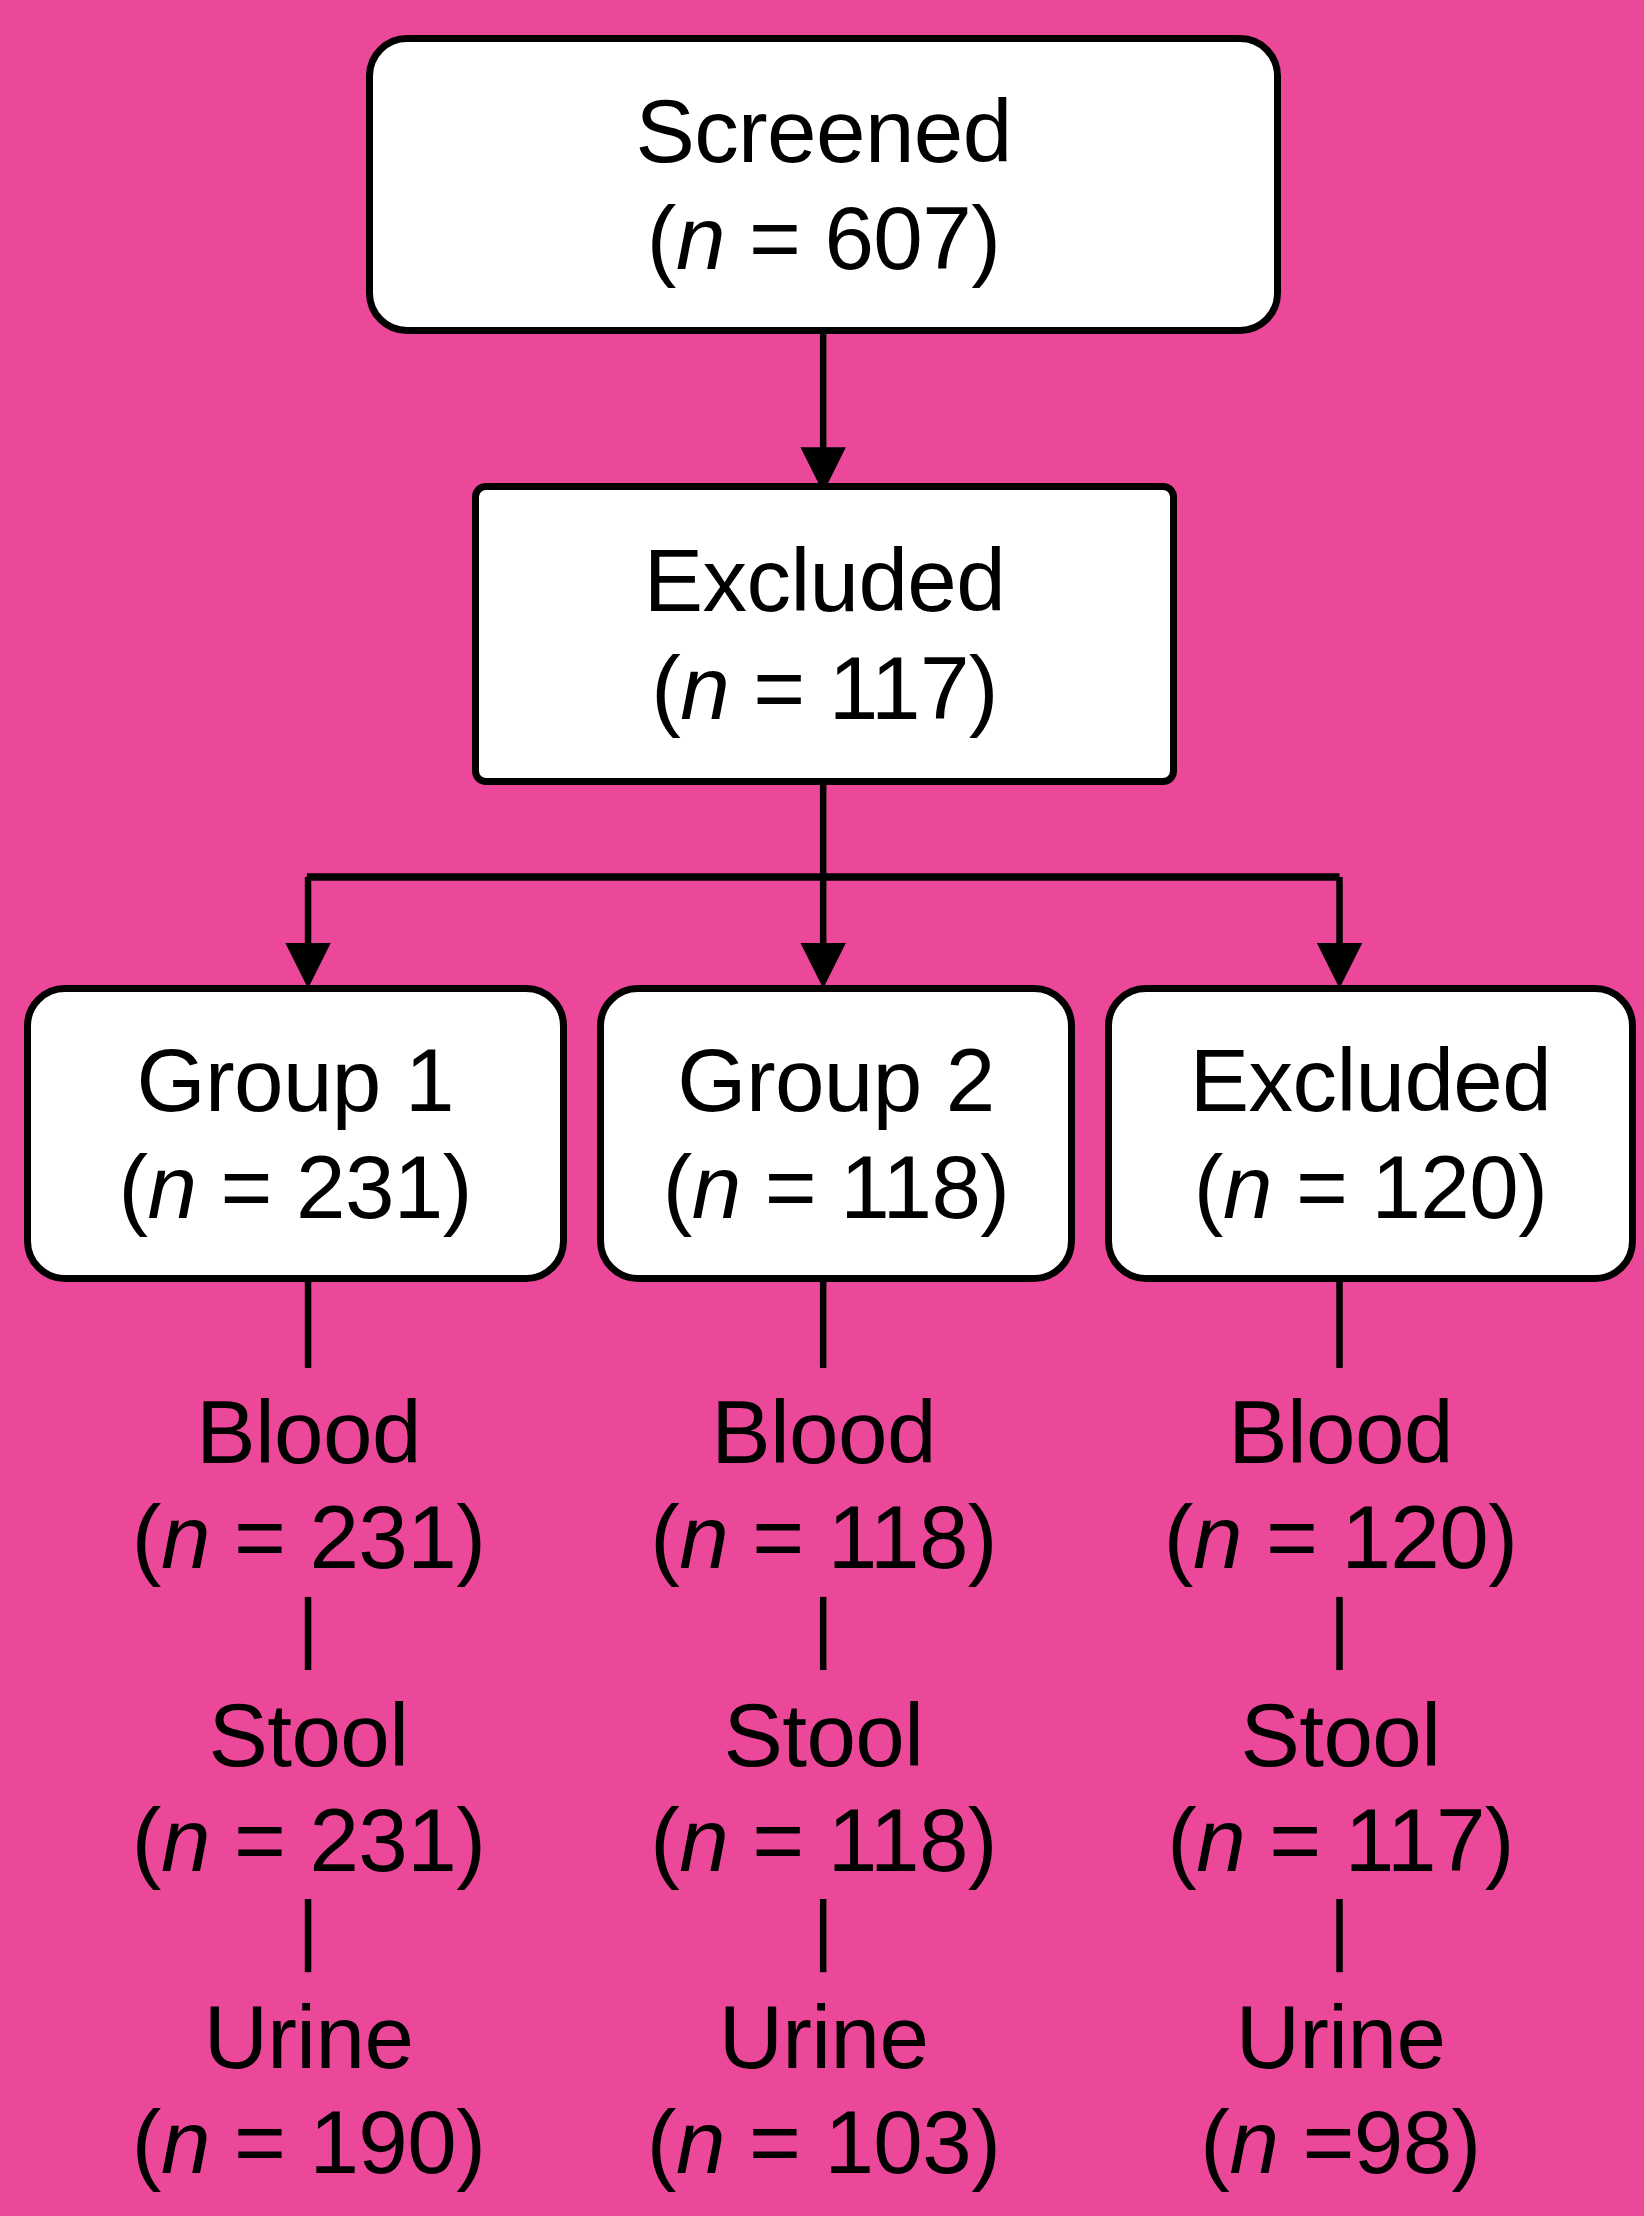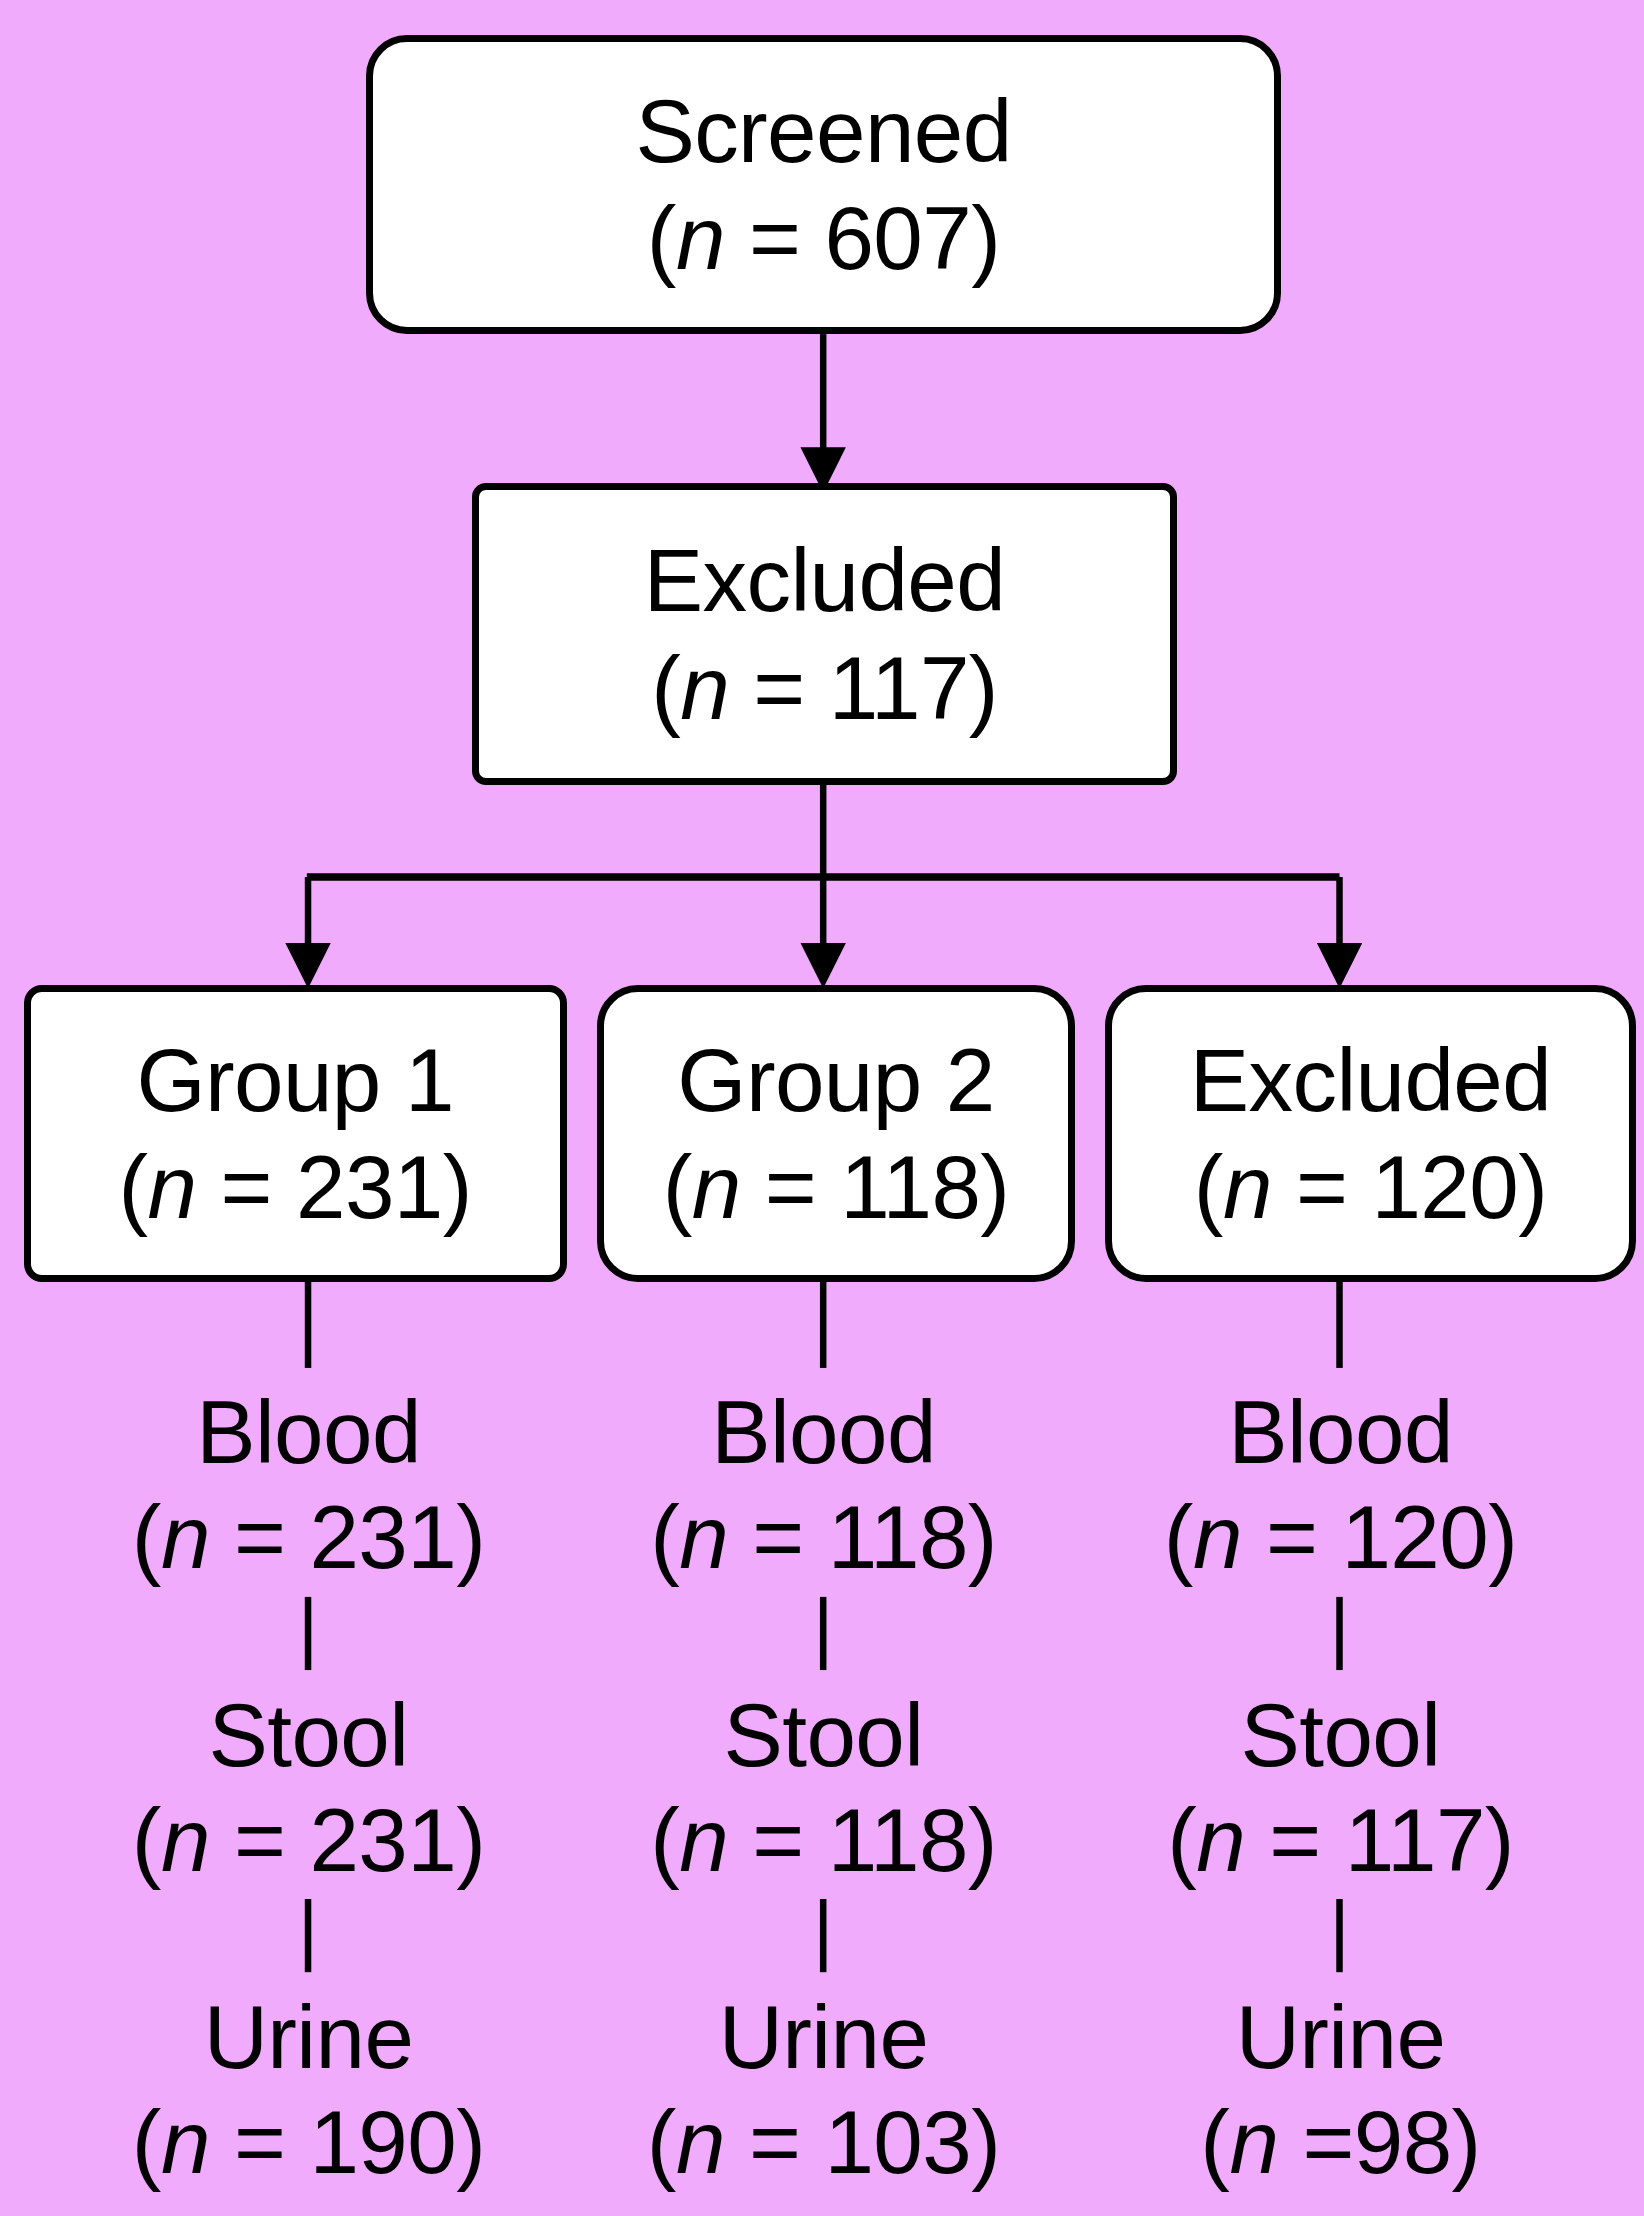--- a/index.html
+++ b/index.html
@@ -9,21 +9,21 @@
     background: #ffffff;
   }
   body {
     font-family: "Liberation Sans", "DejaVu Sans", sans-serif;
     color: #000000;
   }
   #canvas {
     position: relative;
     width: 1644px;
     height: 2216px;
-    background: #f0abfc;
+    background: #ec4899;
     overflow: hidden;
   }
   svg.connectors {
     position: absolute;
     left: 0;
     top: 0;
     width: 1644px;
     height: 2216px;
     pointer-events: none;
   }
@@ -111,21 +111,21 @@
   <div class="node-box" style="left:366px; top:35px; width:915px; height:299px;">
     <span class="node-line">Screened</span>
     <span class="node-line sub"><span>(</span><span class="ital">n</span><span> = </span><span>607</span><span>)</span></span>
   </div>
 
   <div class="node-box" style="left:472px; top:483px; width:705px; height:302px;border-radius:14px;">
     <span class="node-line">Excluded</span>
     <span class="node-line sub"><span>(</span><span class="ital">n</span><span> = </span><span>117</span><span>)</span></span>
   </div>
 
-  <div class="node-box" style="left:23.6px; top:985px; width:543px; height:297px;border-radius:18px;">
+  <div class="node-box" style="left:23.6px; top:985px; width:543px; height:297px;">
     <span class="node-line">Group 1</span>
     <span class="node-line sub"><span>(</span><span class="ital">n</span><span> = </span><span>231</span><span>)</span></span>
   </div>
 
   <div class="node-box" style="left:597px; top:985px; width:478px; height:297px;">
     <span class="node-line">Group 2</span>
     <span class="node-line sub"><span>(</span><span class="ital">n</span><span> = </span><span>118</span><span>)</span></span>
   </div>
 
   <div class="node-box" style="left:1105px; top:985px; width:531px; height:297px;">

